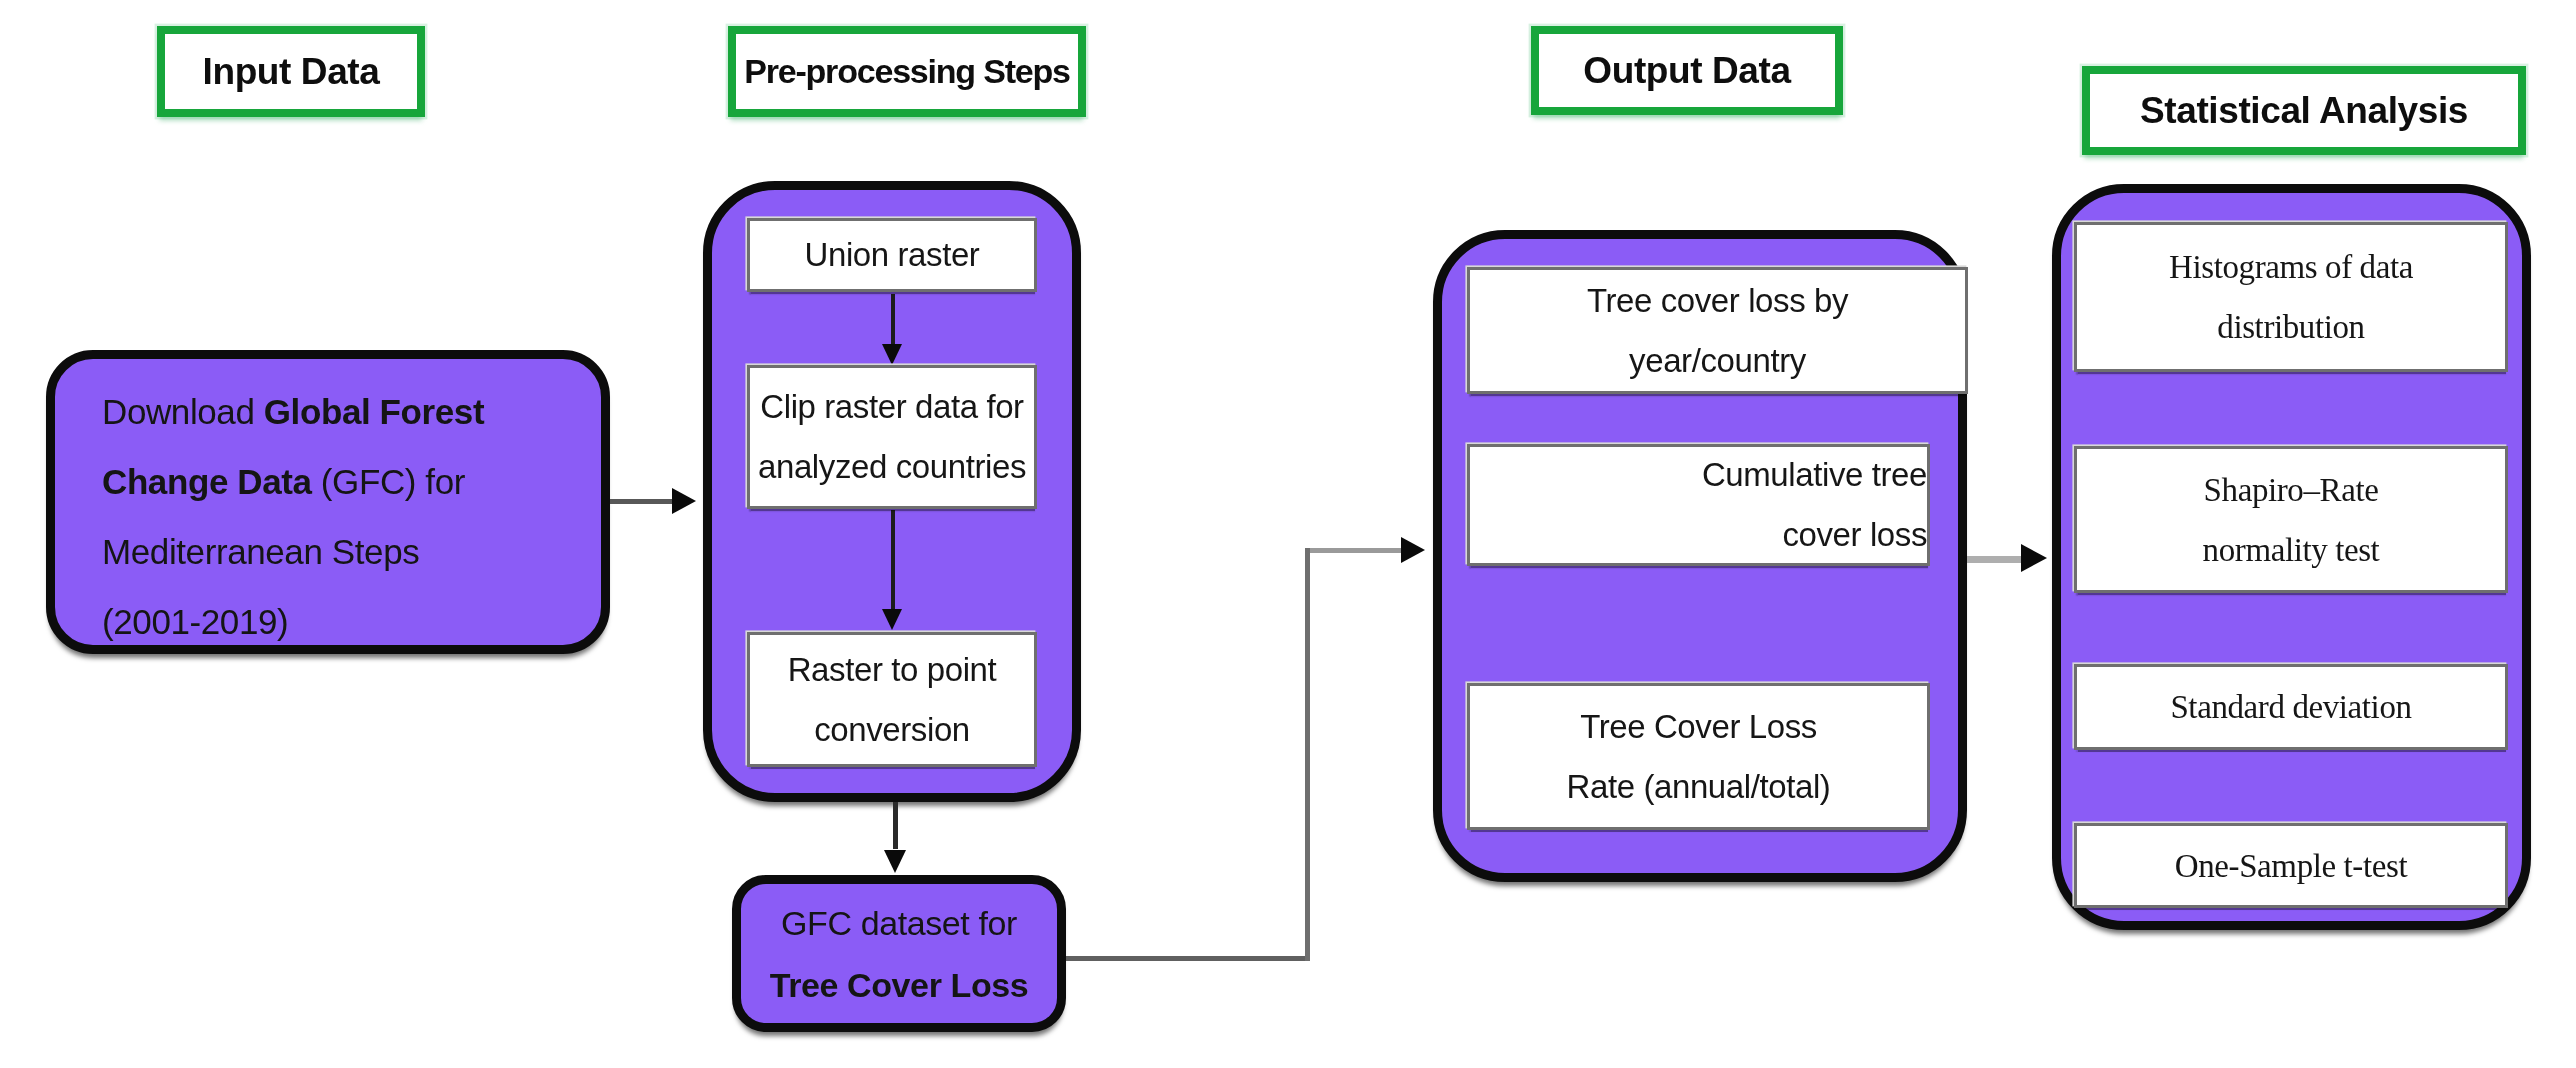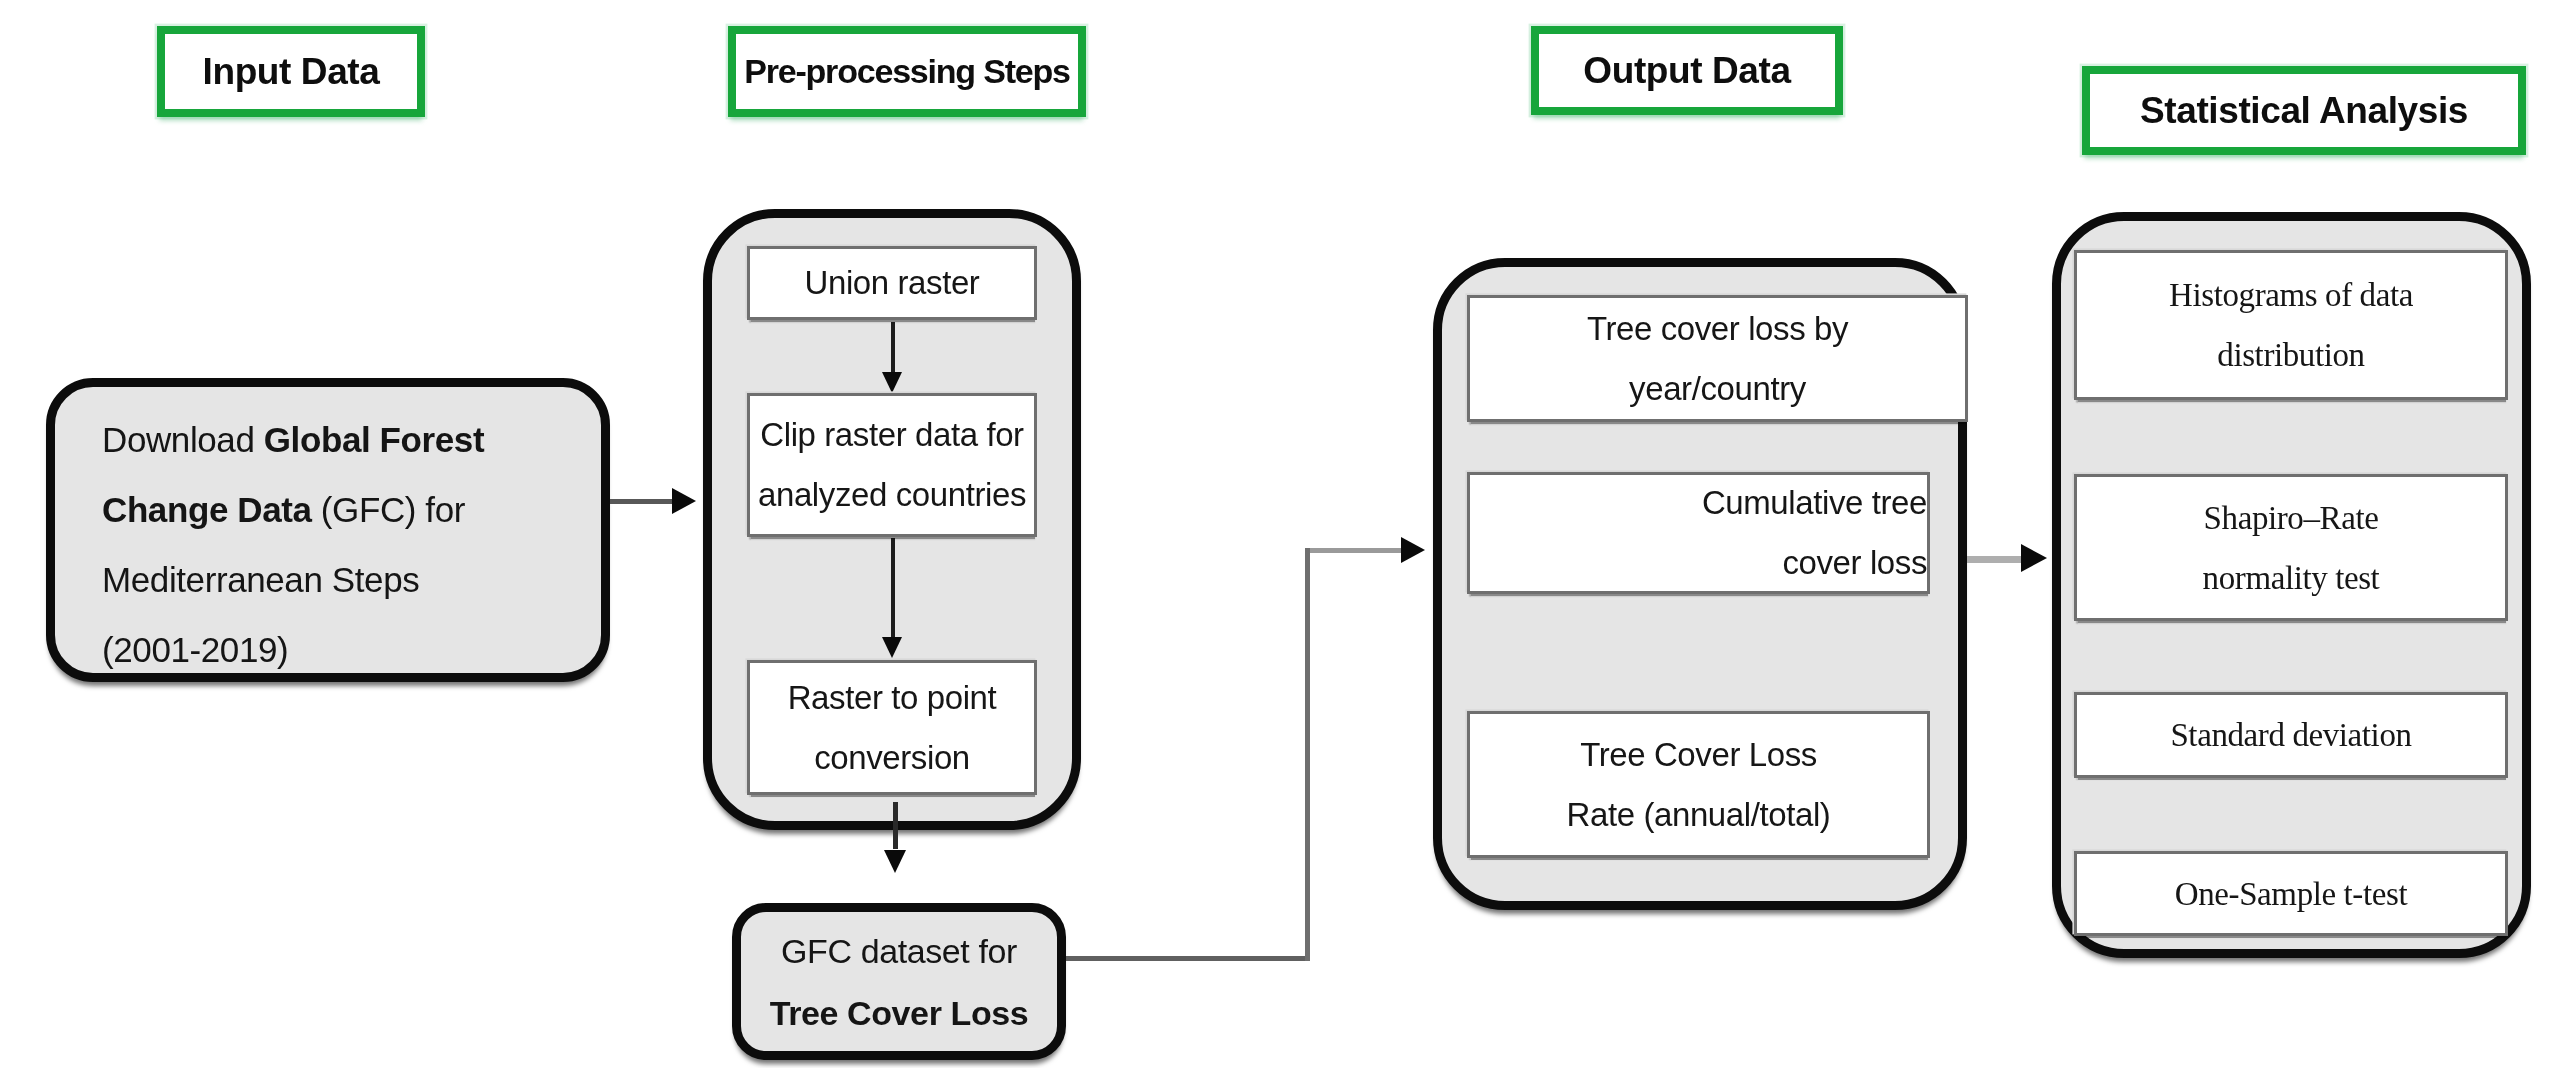--- a/index.html
+++ b/index.html
@@ -16,23 +16,22 @@
     box-shadow:0 0 0 2.4px rgba(130,210,160,0.30), 0 5.7px 4.9px -1.6px rgba(120,200,150,0.65);
     box-sizing:border-box;
   }
   #hdr-0{left:157px;top:26px;width:268px;height:91px;}
   #hdr-1{left:728px;top:26px;width:358px;height:91px;font-size:34px;letter-spacing:-1.2px;}
   #hdr-2{left:1531px;top:26px;width:312px;height:89px;}
   #hdr-3{left:2082px;top:26px;width:444px;height:89px;margin-top:40px;}
 
   
   .thick{
-    position:absolute;background:#e5e5e5;border:9.8px solid #0c0c0c;box-sizing:border-box;
+    position:absolute;background:#8b5cf6;border:9.8px solid #0c0c0c;box-sizing:border-box;
     box-shadow:0 7.3px 4.9px -3.3px rgba(0,0,0,0.55);
-    margin-top:28px;
   }
   #input-box{left:46px;top:350px;width:564px;height:304px;border-radius:47px;
     font-size:35px;line-height:70px;padding:18px 8.2px 0 47px;}
   #pp-container{left:703px;top:181px;width:378px;height:621px;border-radius:72px;}
   #out-container{left:1433px;top:230px;width:534px;height:652px;border-radius:72px;}
   #st-container{left:2052px;top:184px;width:479px;height:746px;border-radius:72px;font-family:Liberation Serif, serif;}
   #gfc-box{left:732px;top:875px;width:334px;height:157px;border-radius:34px;
     display:flex;flex-direction:column;align-items:center;justify-content:center;
     font-size:34px;line-height:62px;text-align:center;}
 

